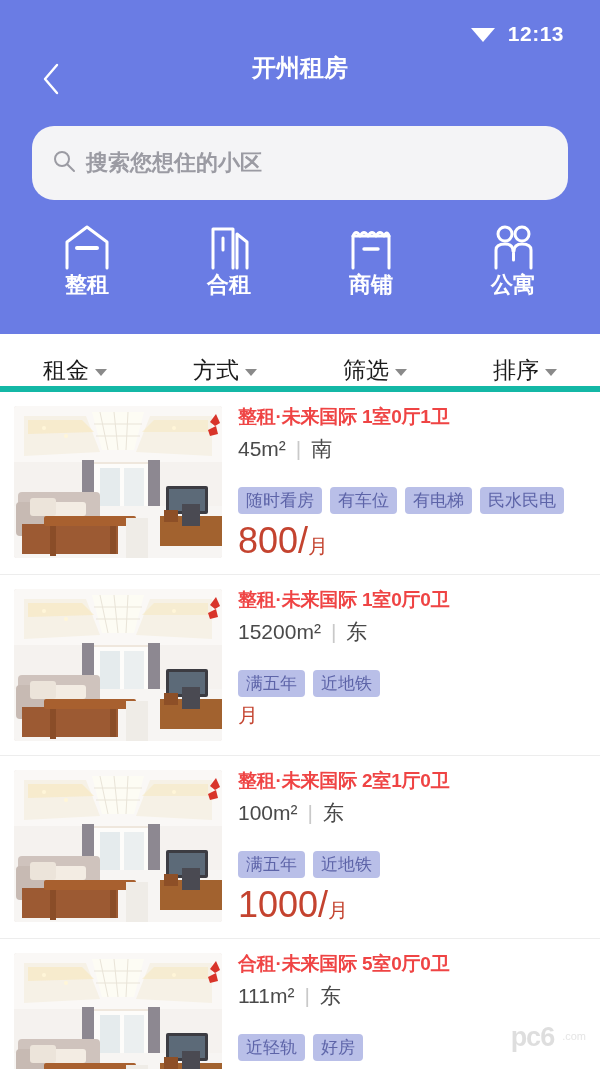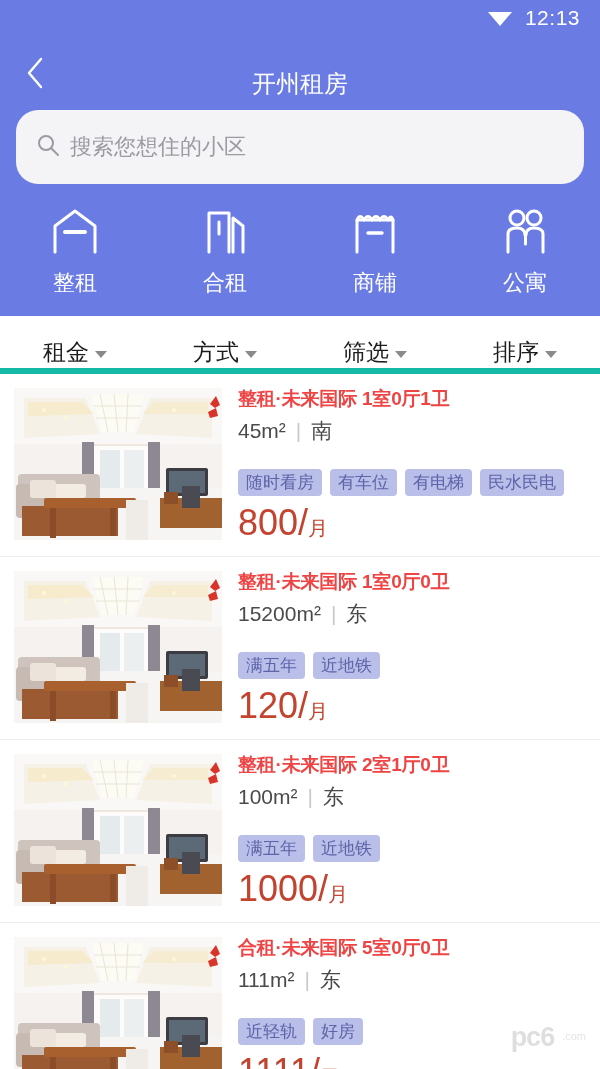--- a/index.html
+++ b/index.html
@@ -8,41 +8,42 @@
     font-family: "Liberation Sans", "DejaVu Sans", sans-serif;
     background: #ffffff;
     overflow: hidden;
   }
   .screen { width: 600px; height: 1069px; position: relative; background: #fff; }
 
   
   .header {
     background: #6a7ce4;
     width: 100%;
-    padding: 0;
+    padding: 16px;
     position: relative;
+    font-weight: bold;
   }
   .statusbar {
     height: 36px;
     display: flex;
     align-items: center;
     justify-content: flex-end;
     padding: 0 20px;
     gap: 12px;
   }
   .wifi-icon { width: 26px; height: 18px; display:block; }
   .clock {
     color: #ffffff;
     font-size: 21px;
     letter-spacing: .5px;
   }
   .navbar {
     height: 64px;
     display: flex;
-    align-items: flex-end;
+    align-items: flex-start;
     position: relative;
   }
   .back-btn {
     width: 54px; height: 54px;
     margin-left: 8px;
     display: flex; align-items: center; justify-content: center;
     cursor: pointer;
   }
   .back-chevron { width: 20px; height: 32px; display:block; }
   .nav-title {
@@ -73,21 +74,21 @@
   
   .cats {
     display: flex;
     padding: 4px 0 18px 0;
   }
   .cat {
     flex: 1 1 0;
     display: flex;
     flex-direction: column;
     align-items: center;
-    gap: 14px;
+    gap: 0;
     cursor: pointer;
   }
   .cat-ico { width: 52px; height: 46px; display: block; }
   .cat-label {
     color: #ffffff;
     font-size: 22px;
   }
 
   
   .filterbar {
@@ -433,21 +434,20 @@
         <div class="meta">
           <span>15200m²</span>
           <span class="meta-sep">|</span>
           <span>东</span>
         </div>
         <div class="tags">
           <span class="tag">满五年</span>
           <span class="tag">近地铁</span>
         </div>
         <div class="price">
-          <span>120/</span>
           <span class="unit">月</span>
         </div>
       </div>
     </div>
 
     <div class="listing">
       <div class="thumb">
         <svg viewBox="0 0 208 152" preserveAspectRatio="xMidYMid slice" aria-hidden="true">
           <rect width="208" height="152" fill="#f2efec"></rect>
           <rect x="0" y="0" width="208" height="62" fill="#faf8f6"></rect>

